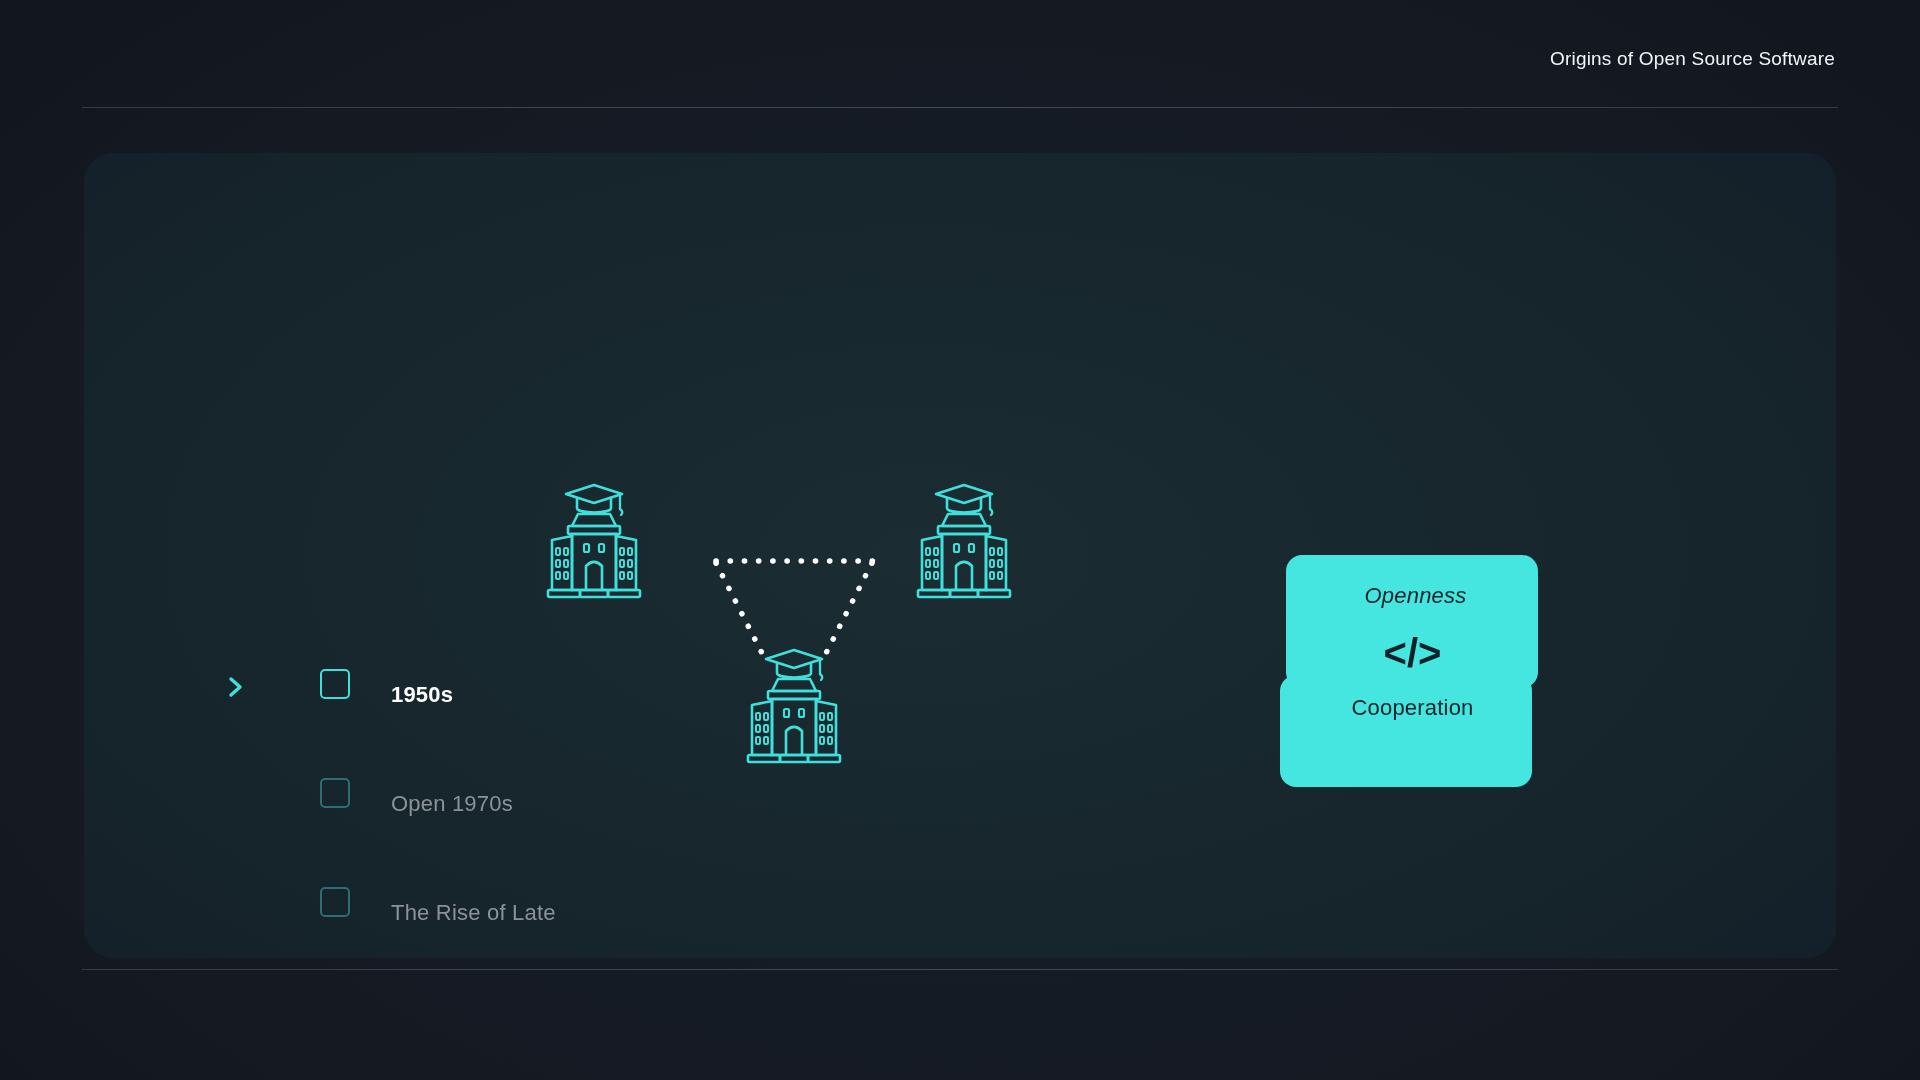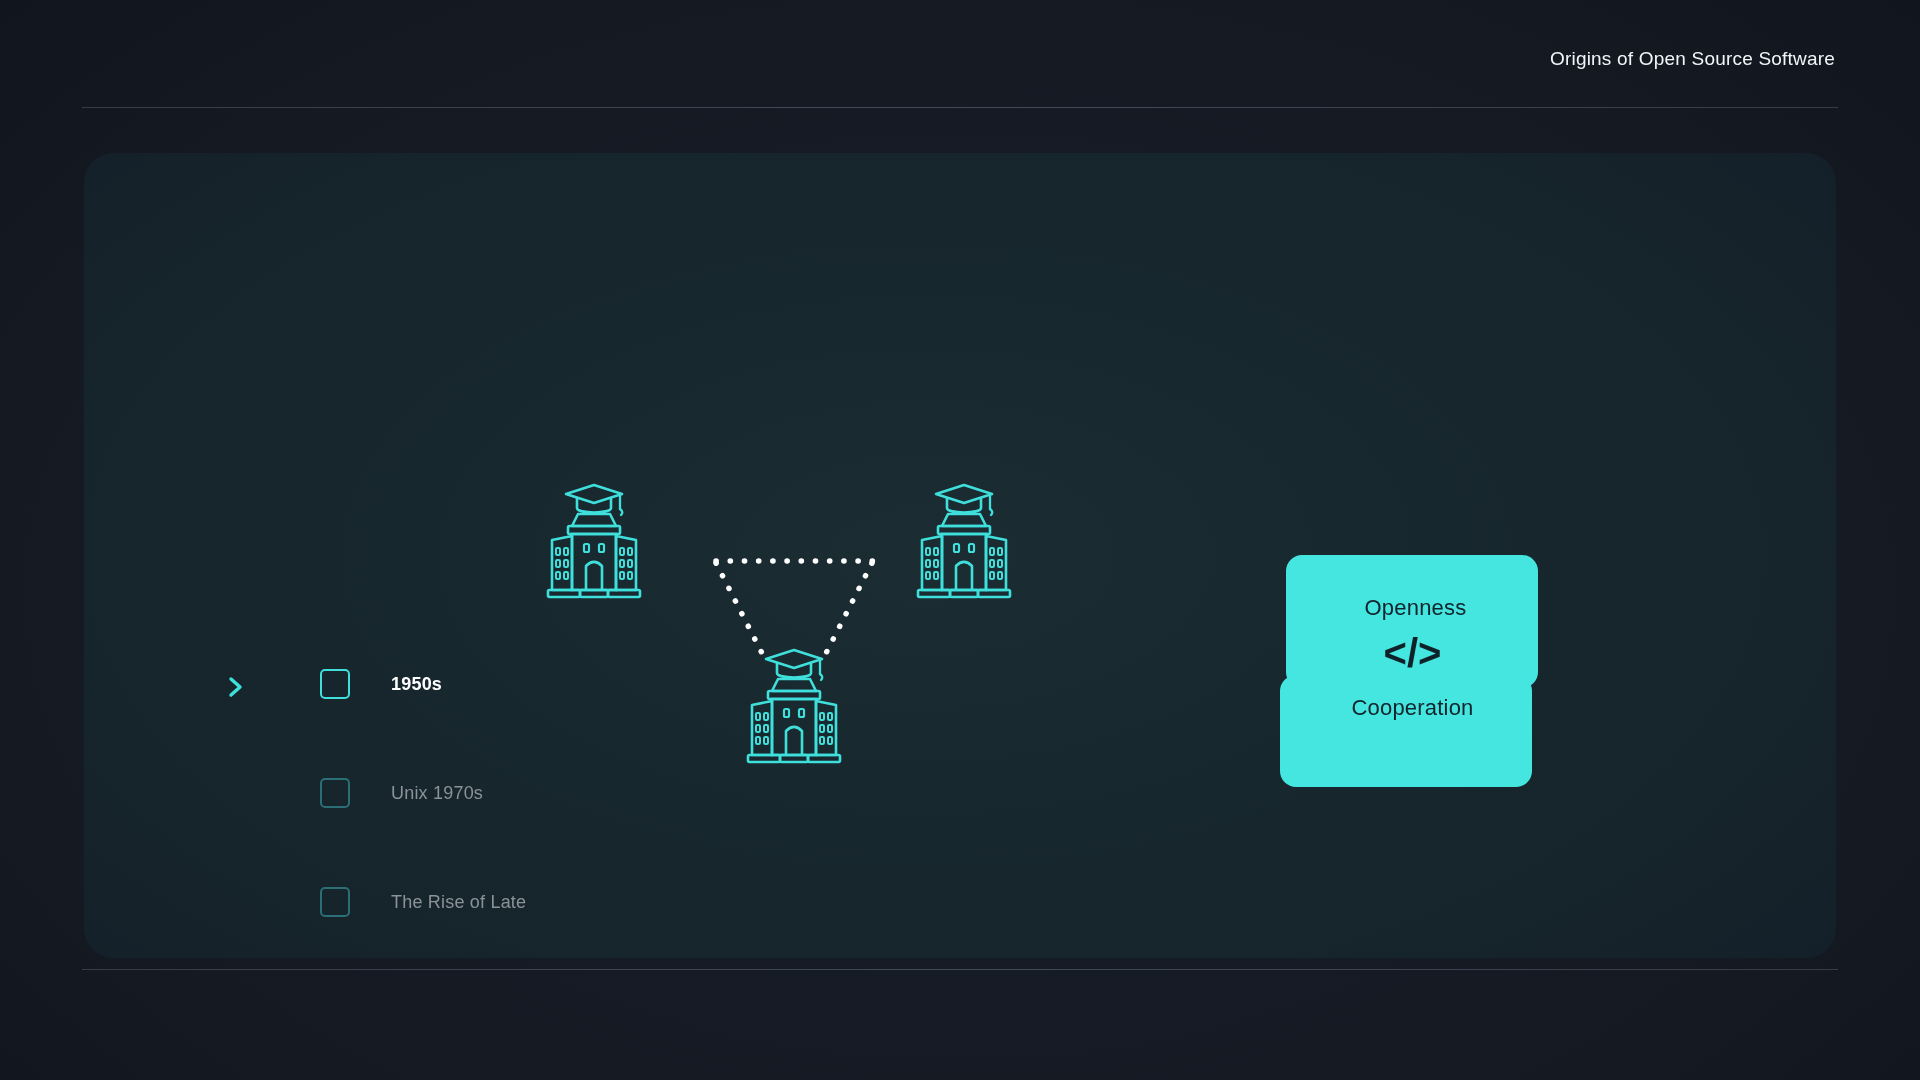--- a/index.html
+++ b/index.html
@@ -69,22 +69,22 @@
     width:30px; height:30px;
     border:2px solid #2b6e75;
     border-radius:5px;
     background:transparent;
   }
   .tl-row.active .tl-box {
     border-color:#3fe0dc;
   }
   .tl-label {
     position:absolute;
-    left:175px; top:16px;
-    font-size:18px;
+    left:175px; top:24px;
+    font-size:22px;
     color:#8b9298;
     white-space:nowrap;
     letter-spacing:.2px;
   }
   .tl-row.active .tl-label {
     color:#ffffff;
     font-weight:bold;
   }
 
   
@@ -116,21 +116,21 @@
     border-radius:16px;
   }
   .concept-label {
     position:absolute;
     width:100%;
     text-align:center;
     color:#10242c;
     font-size:22px;
     letter-spacing:.2px;
   }
-  .concept-label.top { top:40px; left:3px; }
+  .concept-label.top { top:28px; left:3px;font-style:italic; }
   .concept-label.bottom { top:140px; left:0px; }
   .concept-code {
     position:absolute;
     top:78px; left:0;
     width:100%;
     text-align:center;
     color:#0f2229;
     font-size:40px;
     font-weight:bold;
     line-height:1;
@@ -157,21 +157,21 @@
             <path d="M4 3 L13 11 L4 19" stroke="#3fe0dc" stroke-width="3.4" stroke-linecap="round" stroke-linejoin="round"></path>
           </svg>
         </span>
         <span class="tl-box"></span>
         <span class="tl-label">1950s</span>
       </div>
 
 
       <div class="tl-row">
         <span class="tl-box"></span>
-        <span class="tl-label">Unix 1970s</span>
+        <span class="tl-label">Open 1970s</span>
       </div>
 
       <div class="tl-row">
         <span class="tl-box"></span>
         <span class="tl-label">The Rise of Late</span>
       </div>
 
     </div>
 
     <div class="diagram">

